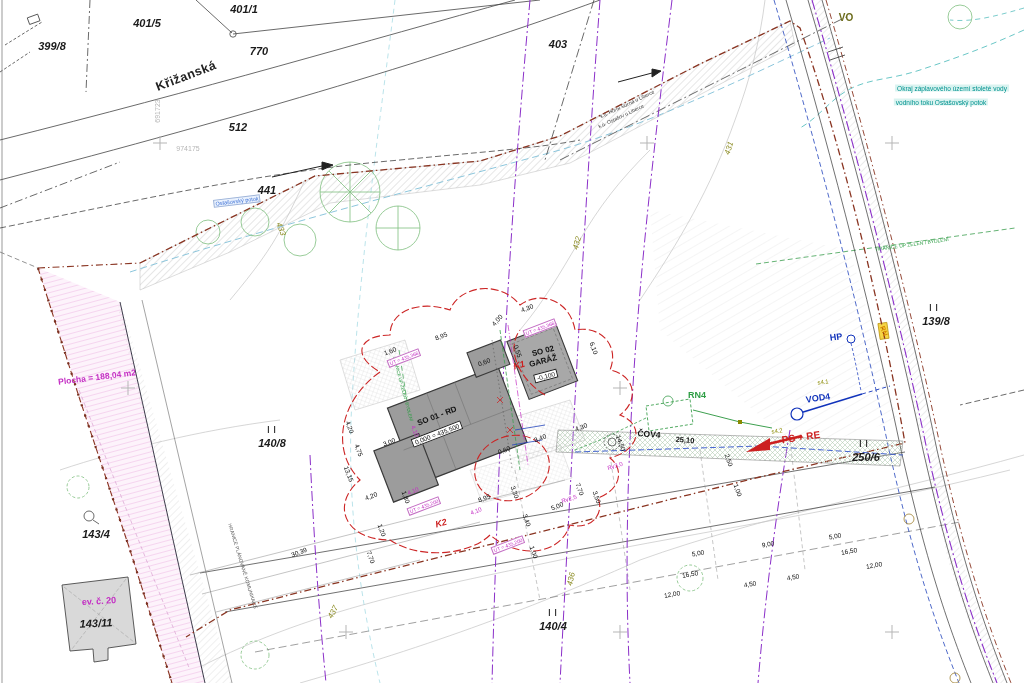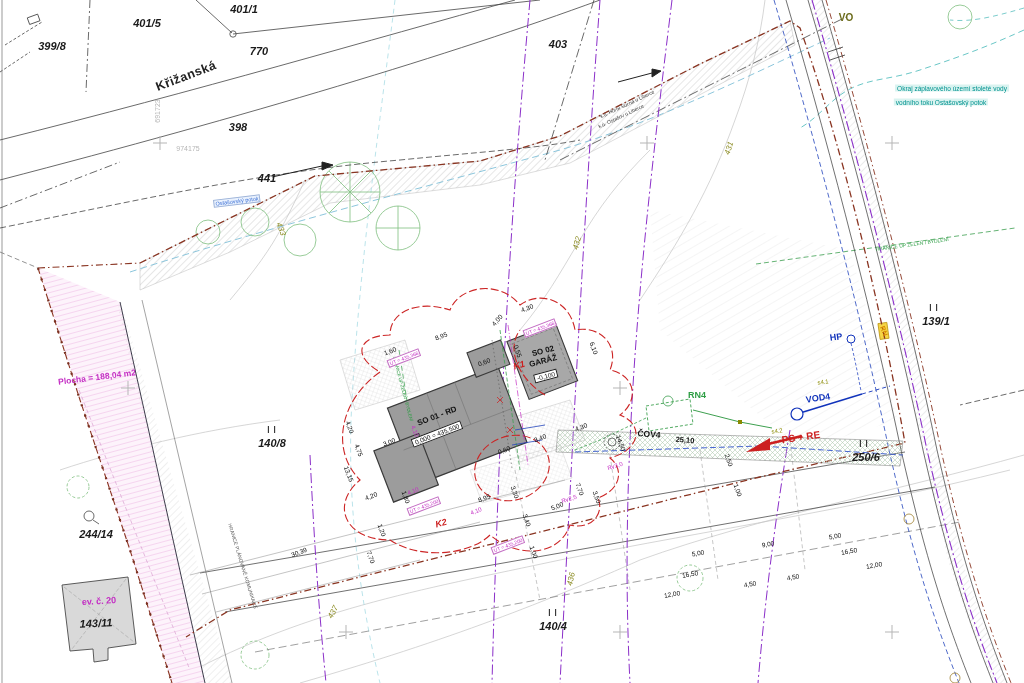--- a/index.html
+++ b/index.html
@@ -245,28 +245,28 @@
     <path d="M 620,625 V639 M 613,632 H627"></path>
     <path d="M 892,625 V639 M 885,632 H899"></path>
   </g>
 </svg>
 
 <div id="labels">
       <div class="lbl parcel" style="left: 52px; top: 46px; transform: translate(-50%, -50%) rotate(0deg);">399/8</div>
       <div class="lbl parcel" style="left: 147px; top: 23px; transform: translate(-50%, -50%) rotate(0deg);">401/5</div>
       <div class="lbl parcel" style="left: 244px; top: 9px; transform: translate(-50%, -50%) rotate(0deg);">401/1</div>
       <div class="lbl parcel" style="left: 259px; top: 51px; transform: translate(-50%, -50%) rotate(0deg);">770</div>
-      <div class="lbl parcel" style="left: 238px; top: 127px; transform: translate(-50%, -50%) rotate(0deg);">398</div>
-      <div class="lbl parcel" style="left: 267px; top: 178px; transform: translate(-50%, -50%) rotate(0deg);">441</div>
+      <div class="lbl parcel" style="left: 238px; top: 127px; transform: translate(-50%, -50%) rotate(0deg);">512</div>
+      <div class="lbl parcel" style="left: 267px; top: 190px; transform: translate(-50%, -50%) rotate(0deg);">441</div>
       <div class="lbl parcel" style="left: 558px; top: 44px; transform: translate(-50%, -50%) rotate(0deg); text-align: right;">403</div>
-      <div class="lbl parcel" style="left: 936px; top: 321px; transform: translate(-50%, -50%) rotate(0deg);">139/1</div>
+      <div class="lbl parcel" style="left: 936px; top: 321px; transform: translate(-50%, -50%) rotate(0deg);">139/8</div>
       <div class="lbl parcel" style="left: 272px; top: 443px; transform: translate(-50%, -50%) rotate(0deg);">140/8</div>
       <div class="lbl parcel" style="left: 553px; top: 626px; transform: translate(-50%, -50%) rotate(0deg);">140/4</div>
       <div class="lbl parcel" style="left: 866px; top: 457px; transform: translate(-50%, -50%) rotate(0deg);">250/6</div>
-      <div class="lbl parcel" style="left: 96px; top: 534px; transform: translate(-50%, -50%) rotate(0deg);">244/14</div>
+      <div class="lbl parcel" style="left: 96px; top: 534px; transform: translate(-50%, -50%) rotate(0deg);">143/4</div>
       <div class="lbl parcel" style="left: 96px; top: 623px; transform: translate(-50%, -50%) rotate(-3deg);">143/11</div>
       <div class="lbl pmark" style="left: 272px; top: 428px; transform: translate(-50%, -50%) rotate(0deg);">| |</div>
       <div class="lbl pmark" style="left: 553px; top: 611px; transform: translate(-50%, -50%) rotate(0deg);">| |</div>
       <div class="lbl pmark" style="left: 864px; top: 442px; transform: translate(-50%, -50%) rotate(0deg);">| |</div>
       <div class="lbl pmark" style="left: 934px; top: 306px; transform: translate(-50%, -50%) rotate(0deg);">| |</div>
       <div class="lbl street" style="left: 186px; top: 76px; transform: translate(-50%, -50%) rotate(-21deg);">Křižanská</div>
       <div class="lbl cad" style="left: 627px; top: 104px; transform: translate(-50%, -50%) rotate(-25deg);">k.ú. Horní Suchá u Liberce</div>
       <div class="lbl cad" style="left: 621px; top: 116px; transform: translate(-50%, -50%) rotate(-25deg);">k.ú. Ostašov u Liberce</div>
       <div class="lbl bname" style="left: 437px; top: 416px; transform: translate(-50%, -50%) rotate(-21deg);">SO 01 - RD</div>
       <div class="lbl lvl" style="left: 437px; top: 434px; transform: translate(-50%, -50%) rotate(-21deg);">0,000 = 435,500</div>

